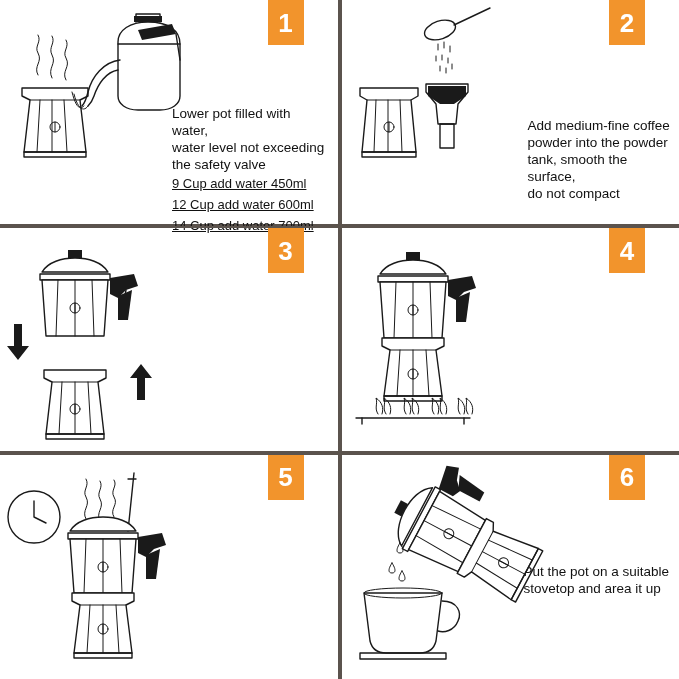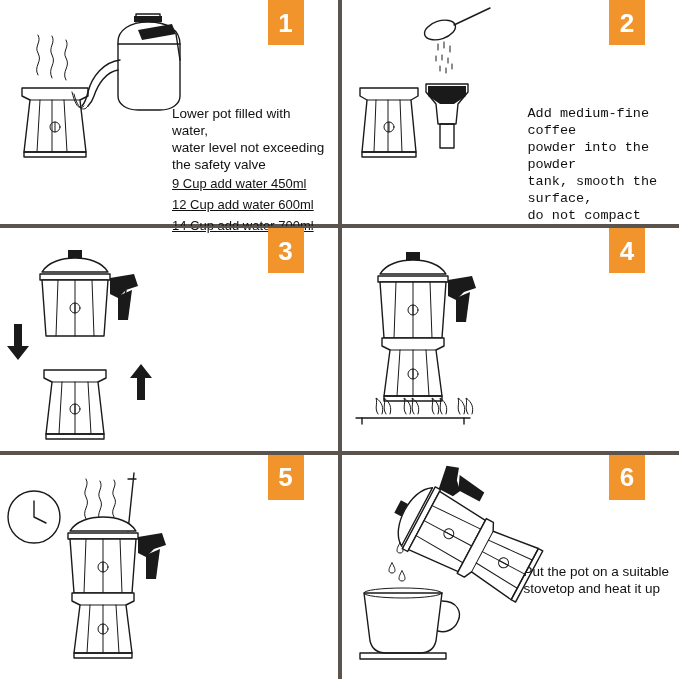--- a/index.html
+++ b/index.html
@@ -62,21 +62,21 @@
   }
   .caption .big {
     font-size: 13px;
     line-height: 21px;
     display: block;
     text-decoration: underline;
   }
 
   
   .cap0 { left: 172px; top: 88px; width: 155px; }
-  .cap1 { left: 186px; top: 88px; width: 150px; font-family: Liberation Mono, monospace; }
+  .cap1 { left: 186px; top: 100px; width: 150px; }
   .cap2 { left: 168px; top: 318px; width: 160px; }
   .cap3 { left: 182px; top: 318px; width: 155px; }
 
   .art {
     position: absolute;
     left: 0;
     top: 0;
   }
   .mono-line {
     fill: none;
@@ -262,21 +262,21 @@
           <path class="mono-thin" d="M64 186 C60 180 64 176 62 170 C68 174 70 180 68 186"></path>
           <path class="mono-thin" d="M72 186 C68 180 72 176 70 170 C76 174 78 180 76 186"></path>
           <path class="mono-thin" d="M92 186 C88 180 92 176 90 170 C96 174 98 180 96 186"></path>
           <path class="mono-thin" d="M100 186 C96 180 100 176 98 170 C104 174 106 180 104 186"></path>
           <path class="mono-thin" d="M118 186 C114 180 118 176 116 170 C122 174 124 180 122 186"></path>
           <path class="mono-thin" d="M126 186 C122 180 126 176 124 170 C130 174 132 180 130 186"></path>
         </g>
       </svg>
       <div class="caption cap3">
         <span>Put the pot on a suitable
-stovetop and heat it up</span>
+stovetop and area it up</span>
       </div>
     </div>
 
     <div class="cell c4">
       <div class="badge">5</div>
       <svg class="art" width="340" height="226" viewBox="0 0 340 226">
 
         <g>
           <circle class="white-fill" cx="34" cy="62" r="26"></circle>
           <path class="mono-line" d="M34 46 L34 62 L46 68"></path>

